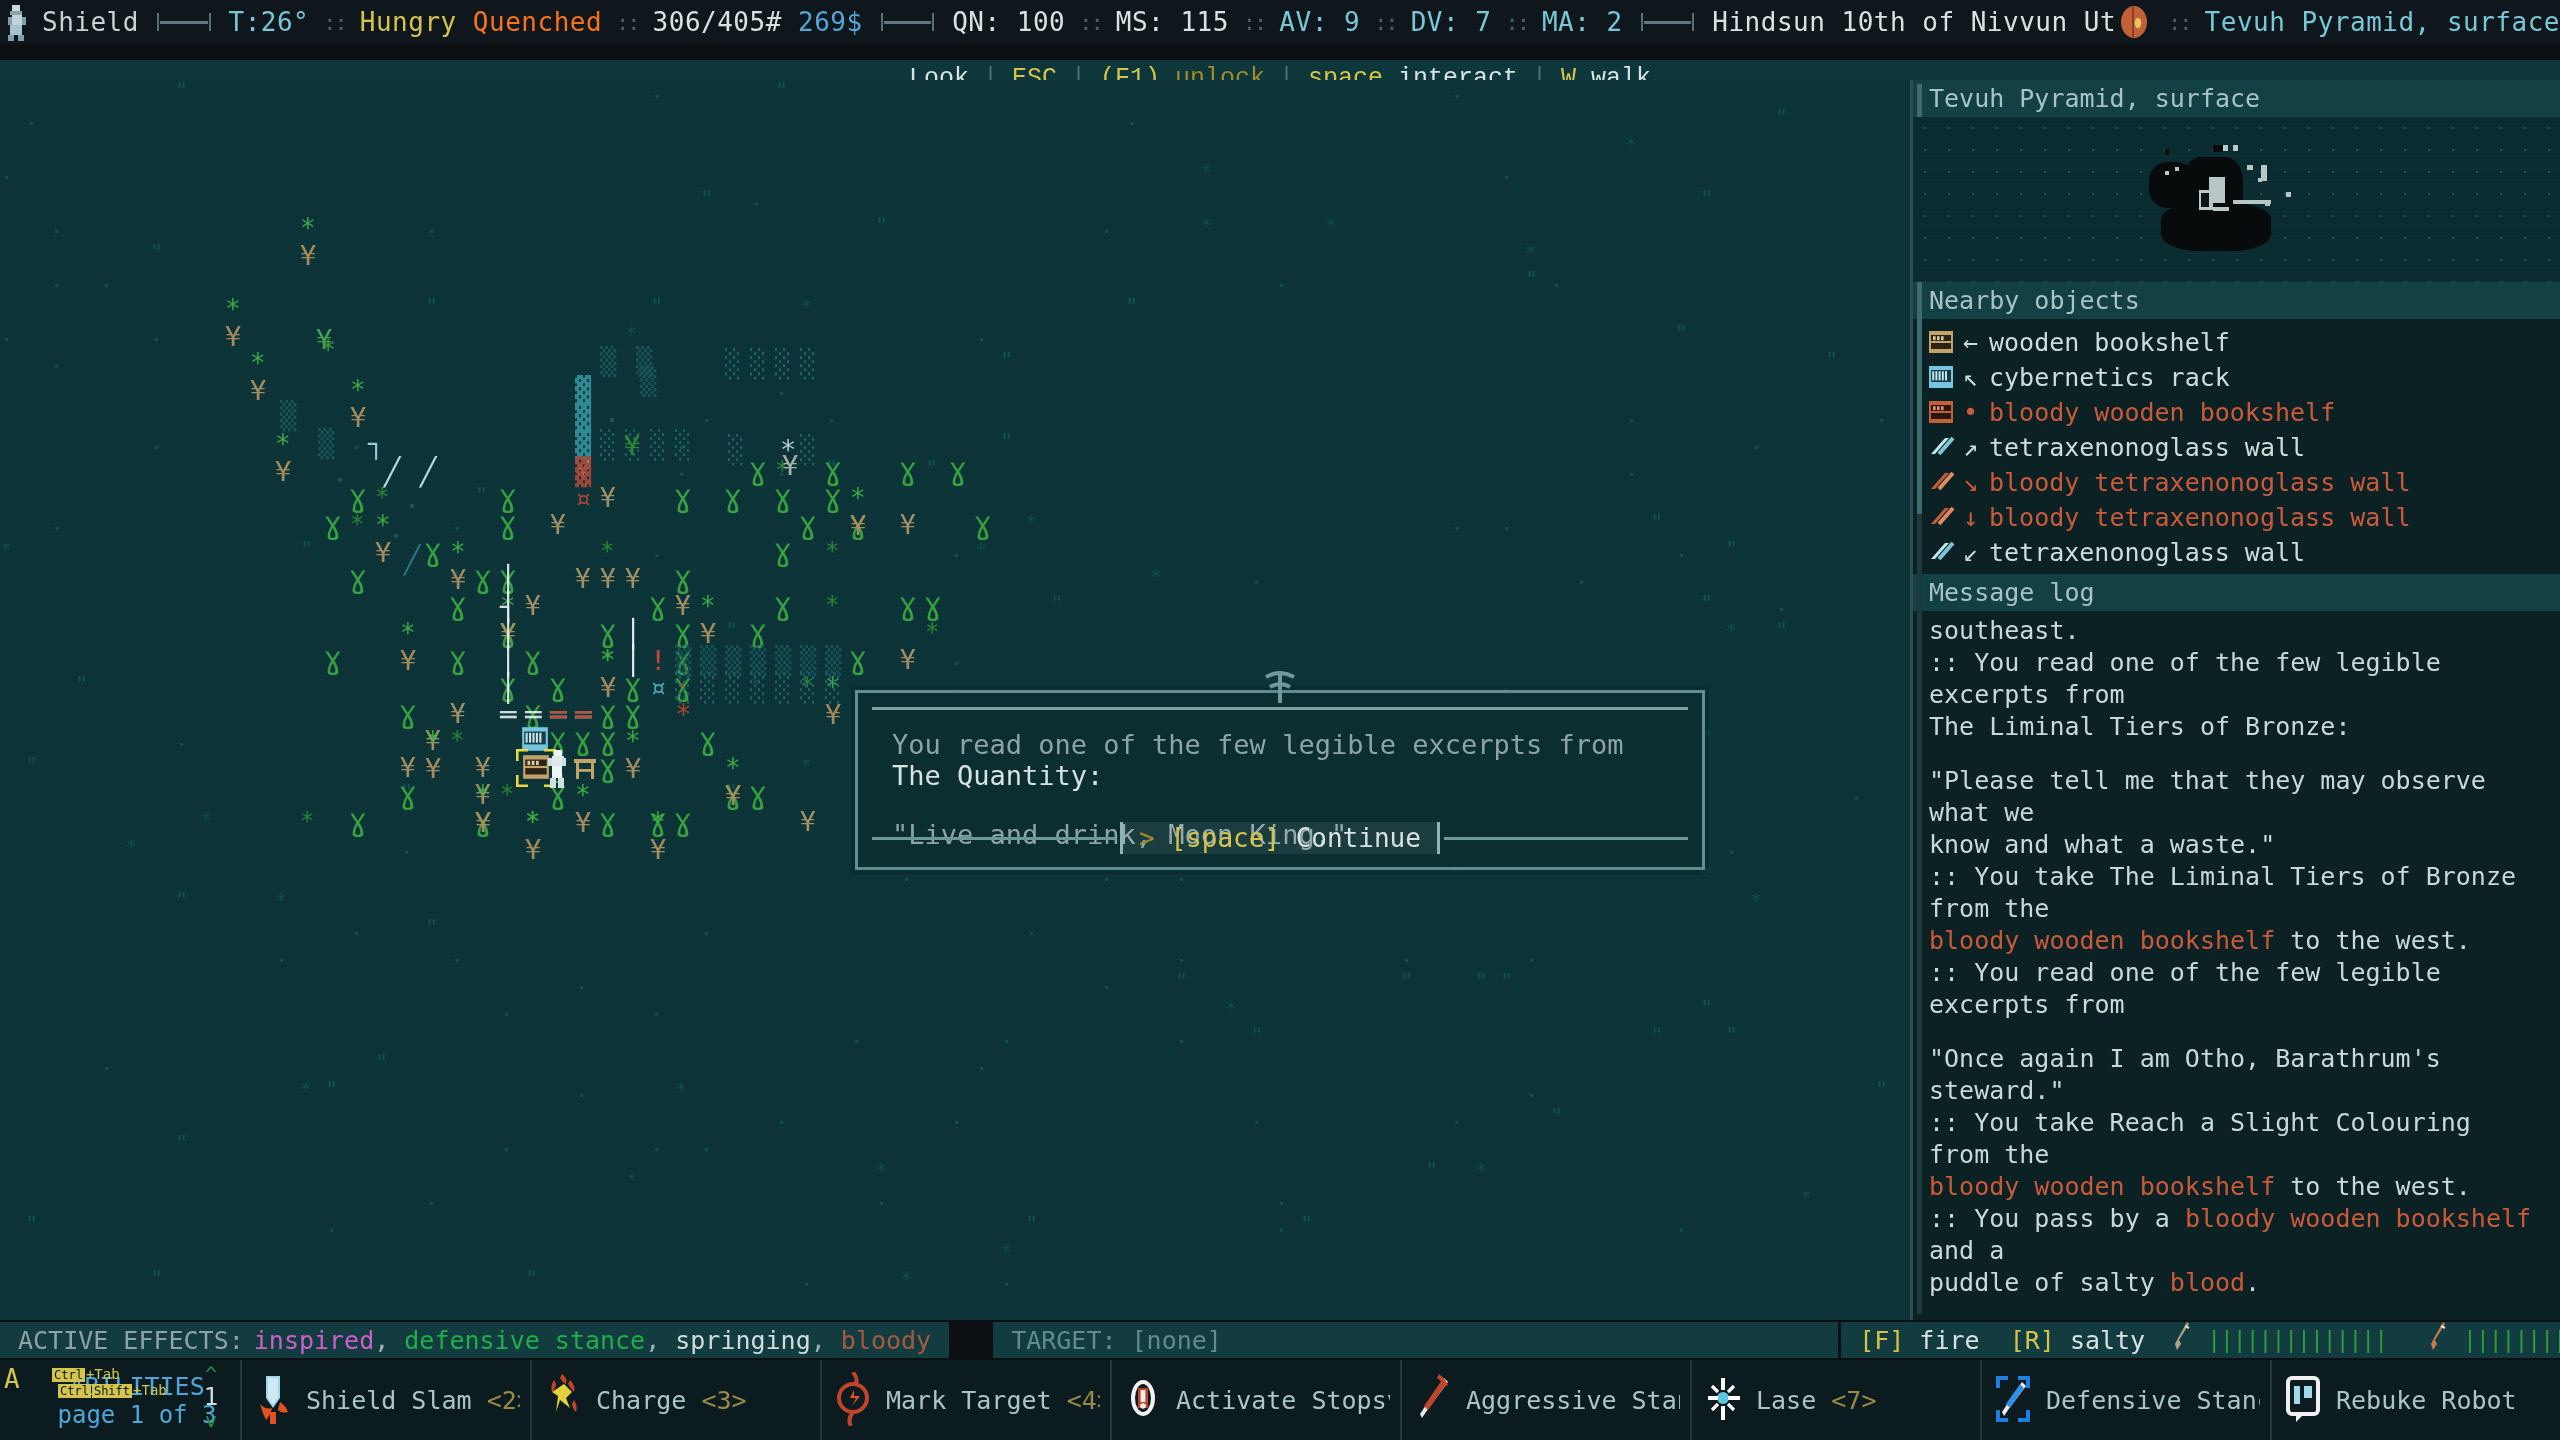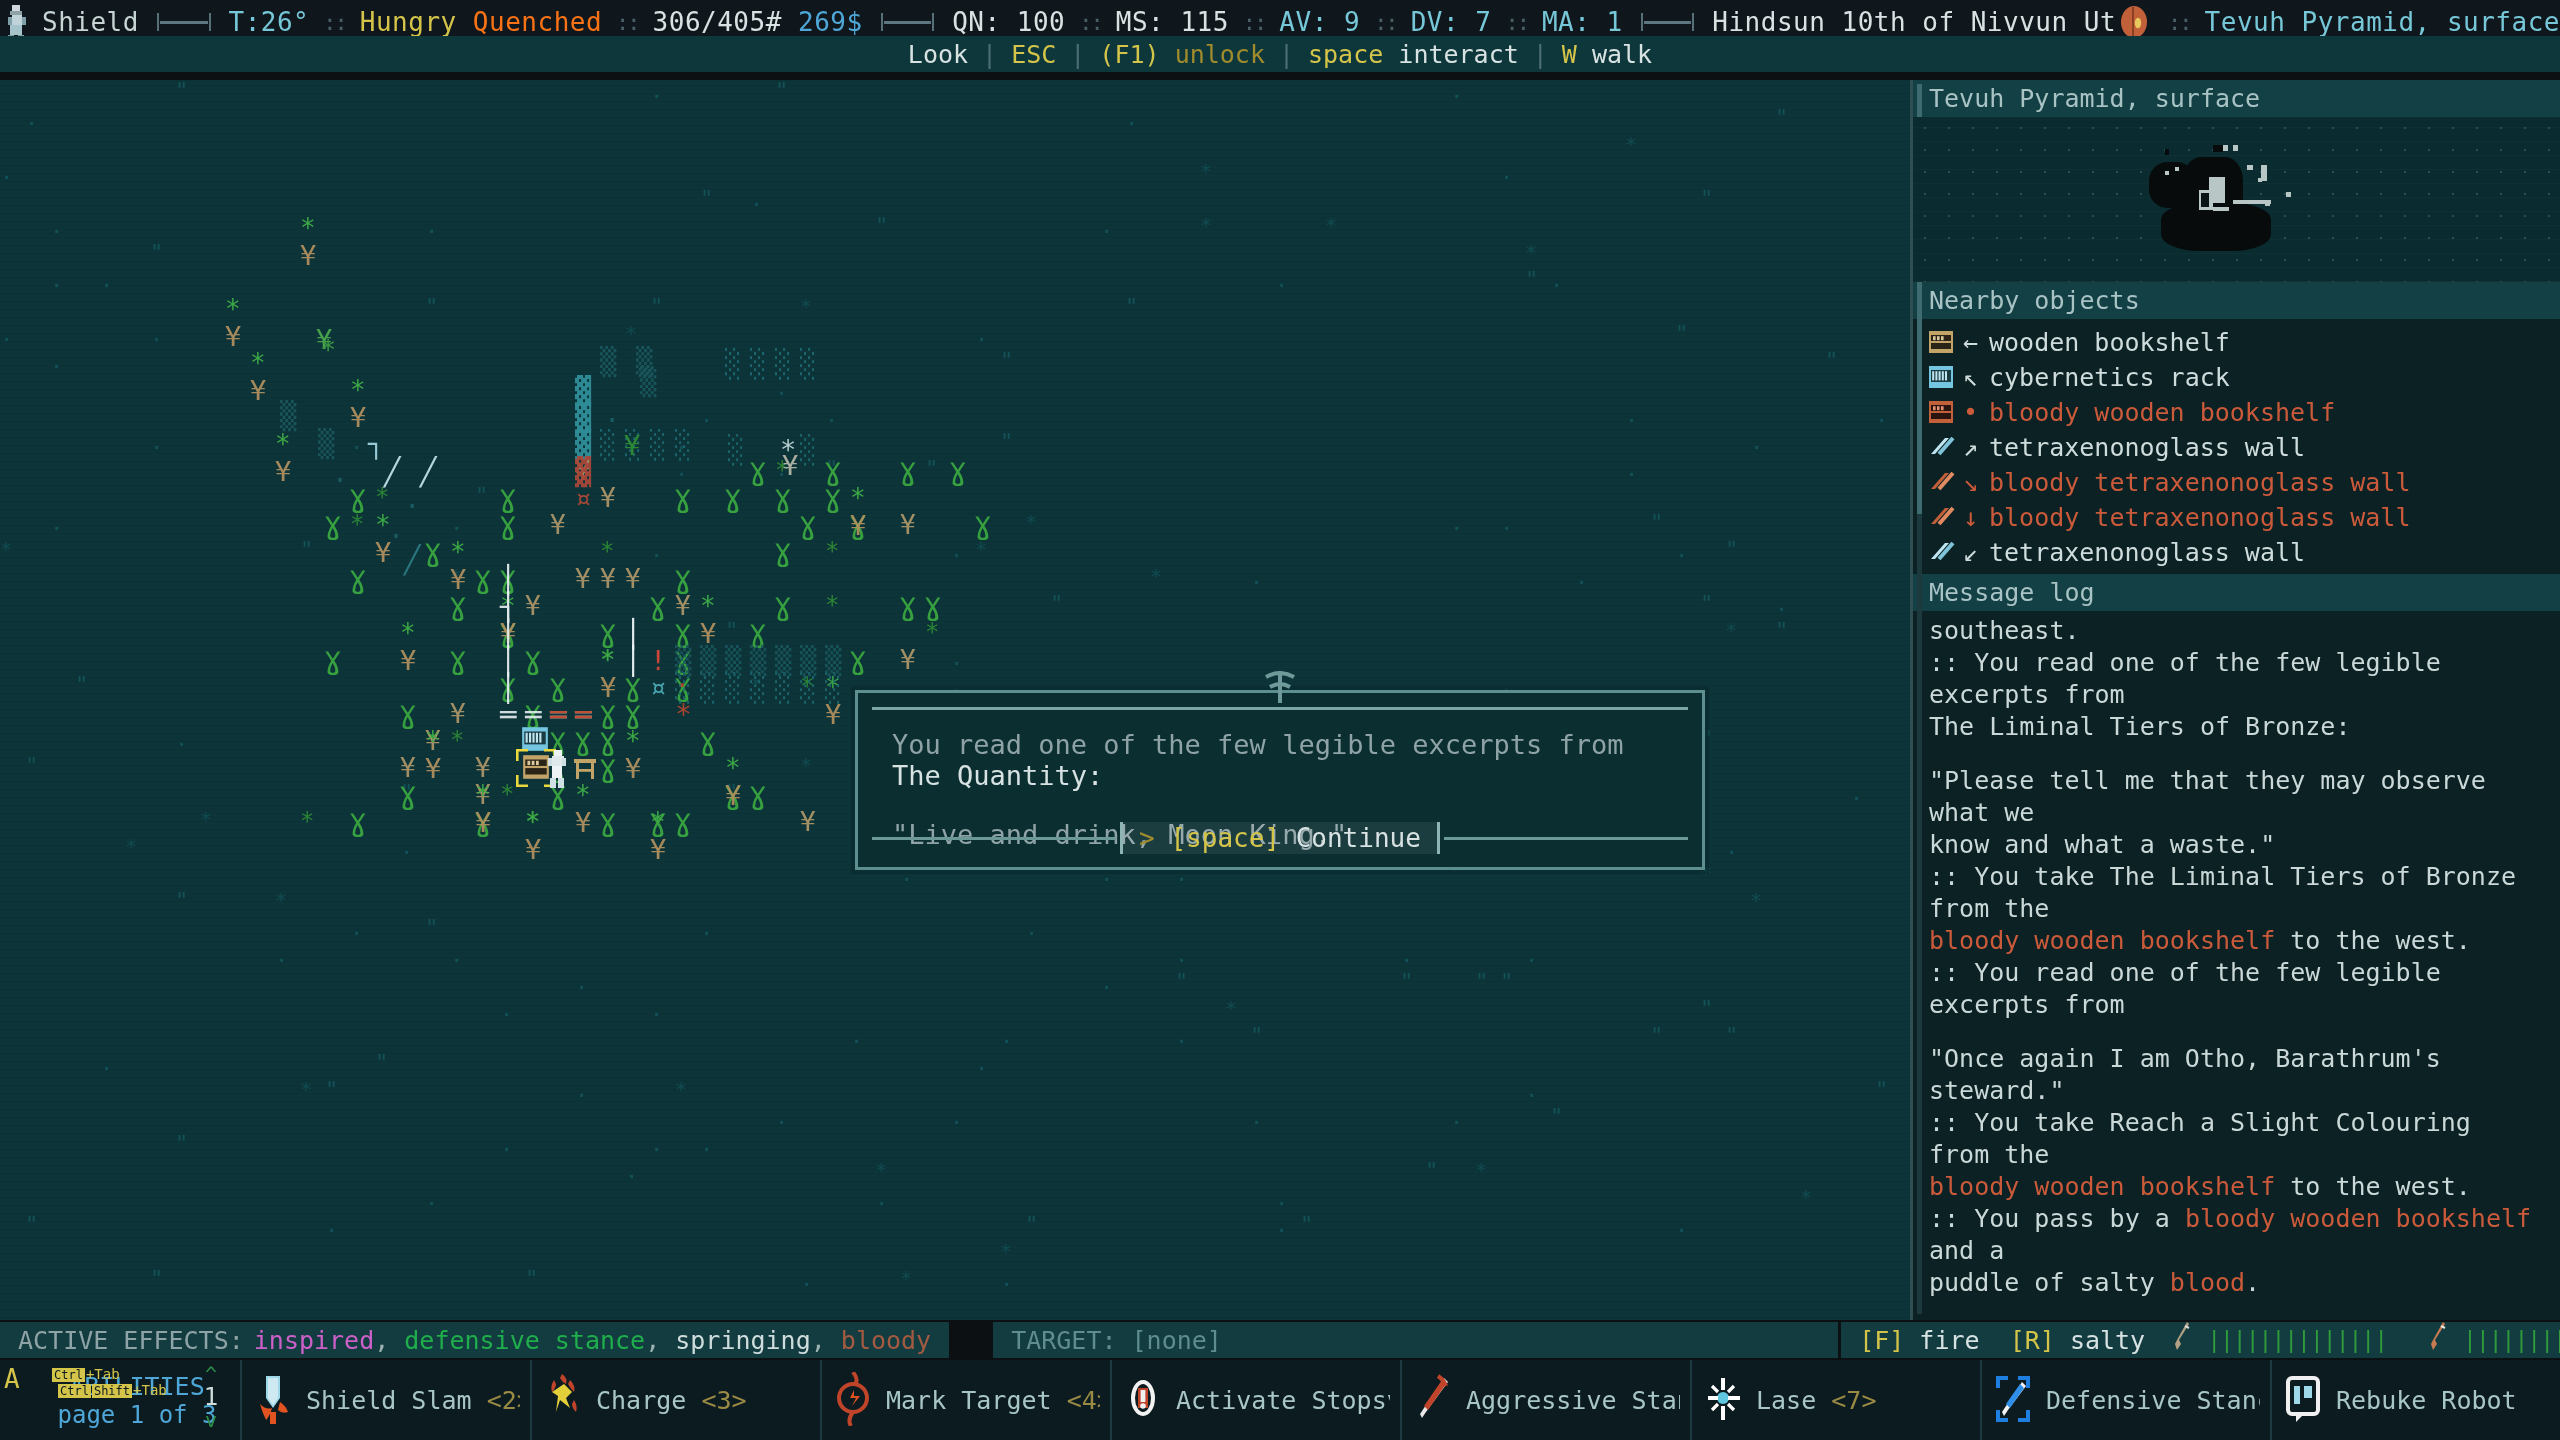--- a/index.html
+++ b/index.html
@@ -42,24 +42,25 @@
   .c-yellow { color:#d4c44a; }
   .c-green  { color:#f97316; }
   .c-white  { color:#d8e2e2; }
   .c-grey   { color:#8fa3a6; }
   .c-dkyell { color:#a08b2d; }
 
   .moon-wrap { width:54px; height:40px; display:flex; align-items:center; justify-content:center; }
 
   
   #cmdrow {
-    position:absolute; left:0; top:36px; width:2560px; height:36px;
+    position:absolute; left:0; top:60px; width:2560px; height:36px;
     background:#0d373b;
     display:flex; align-items:center; justify-content:center;
     font-size:25px;
+    font-family:Liberation Mono, monospace;
   }
   #cmdrow .pipe { color:#4d6f73; margin:0 14px; }
 
   
   #playfield {
     position:absolute; left:0; top:80px; width:1910px; height:1240px;
     background:
       repeating-linear-gradient(0deg, rgba(255,255,255,0.012) 0px, rgba(255,255,255,0.012) 1px, transparent 1px, transparent 4px),
       #0b3338;
     overflow:hidden;
@@ -222,21 +223,21 @@
         <i></i>
       </span>
     <span class="tb-item c-white">QN: 100</span>
     <span class="tb-sep">::</span>
     <span class="tb-item c-white">MS: 115</span>
     <span class="tb-sep">::</span>
     <span class="tb-item c-cyan">AV: 9</span>
     <span class="tb-sep">::</span>
     <span class="tb-item c-cyan">DV: 7</span>
     <span class="tb-sep">::</span>
-    <span class="tb-item c-cyan">MA: 1</span>
+    <span class="tb-item c-cyan">MA: 2</span>
     <span class="bar-gauge">
         <i></i>
       </span>
     <span class="tb-item c-white">Hindsun 10th of Nivvun Ut</span>
     <span class="moon-wrap">
       <svg width="38" height="34" viewBox="0 0 19 17">
         <ellipse cx="9" cy="8.5" rx="6.5" ry="8" fill="#c2603a"></ellipse>
         <rect x="8" y="1" width="1" height="15" fill="#8a3f22"></rect>
         <ellipse cx="11" cy="9" rx="1.6" ry="2.6" fill="#e8c85c"></ellipse>
       </svg>

